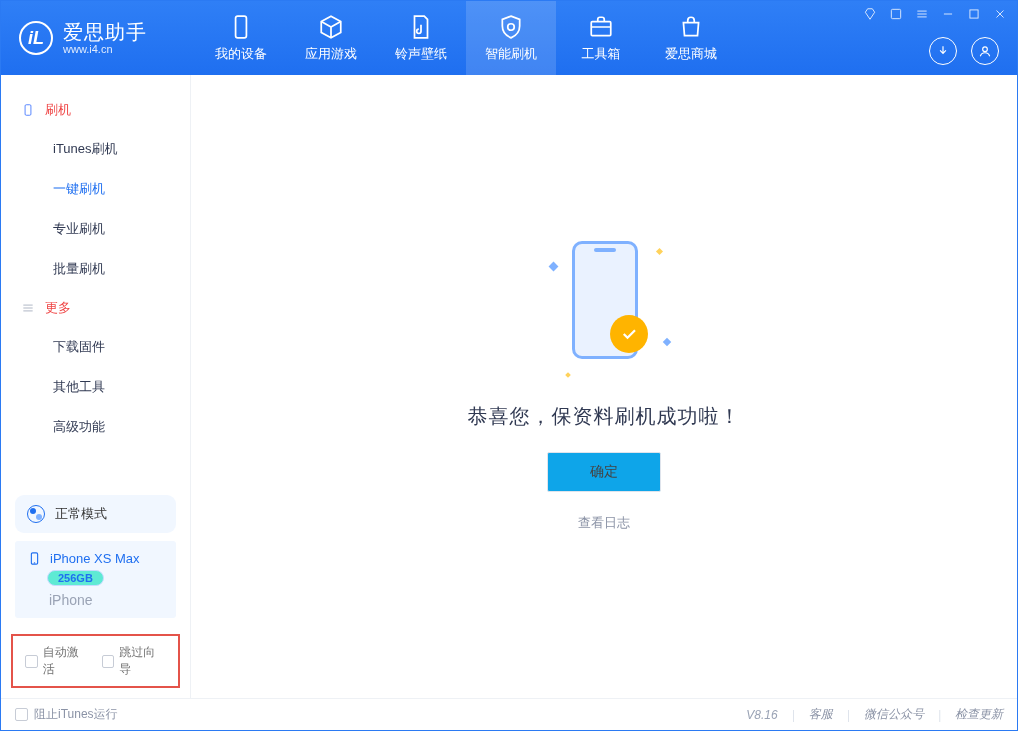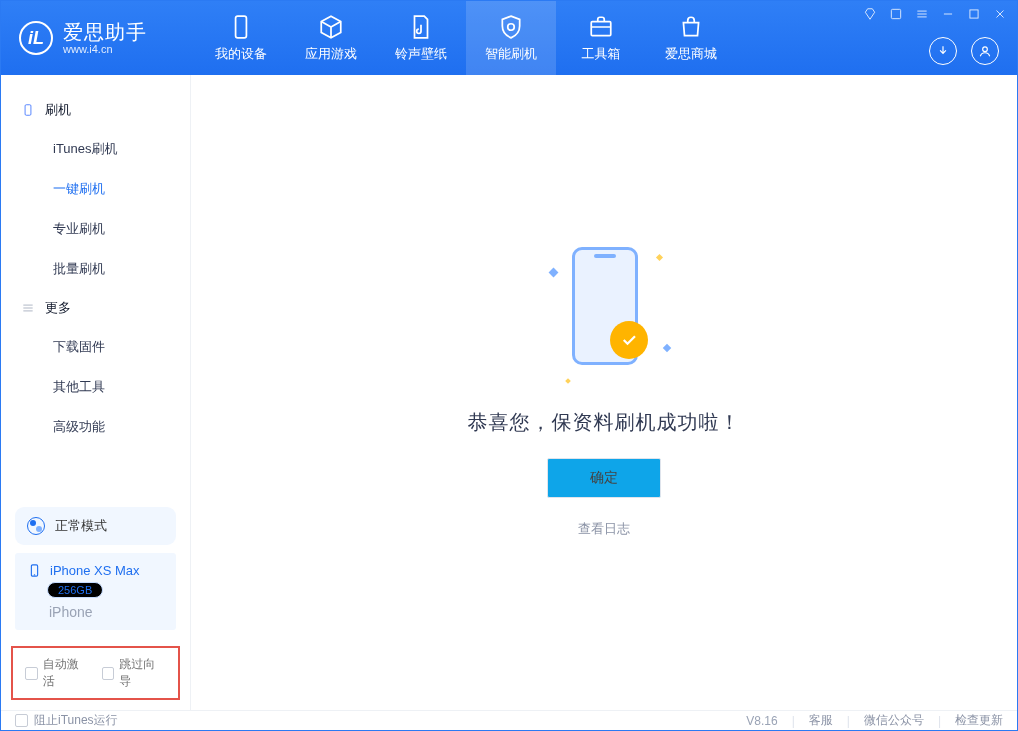--- a/index.html
+++ b/index.html
@@ -24,35 +24,35 @@
 .header-right-icons { position: absolute; right: 18px; bottom: 10px; display: flex; gap: 14px; }
 .header-right-icons .circ { width: 28px; height: 28px; border: 1.8px solid #fff; border-radius: 50%; display: flex; align-items: center; justify-content: center; cursor: pointer; }
 .header-right-icons svg { width: 14px; height: 14px; stroke: #fff; fill: none; stroke-width: 2; }
 
 
 .body { flex: 1; display: flex; min-height: 0; }
 
 
 .sidebar { width: 190px; border-right: 1px solid #eef1f5; display: flex; flex-direction: column; font-size: 13px; color: #303952; }
 .side-scroll { flex: 1; padding-top: 16px; }
-.side-group-head { display: flex; align-items: center; gap: 10px; padding: 10px 20px; font-weight: 500; color: #0f172a; }
+.side-group-head { display: flex; align-items: center; gap: 10px; padding: 10px 20px; font-weight: 500; color: #ef4444; }
 .side-group-head svg { width: 14px; height: 14px; stroke: #4d7fff; fill: none; stroke-width: 1.6; }
 .side-group-head.more svg { stroke: #aab1c1; }
 .side-item { padding: 11px 20px 11px 52px; cursor: pointer; color: #303952; }
 .side-item.active { color: #1f6ff0; }
 
 .side-mode { margin: 8px 14px; background: #f1f7ff; border-radius: 9px; padding: 10px 12px; display: flex; align-items: center; gap: 10px; color: #333; }
 .side-mode .mode-ico { width: 18px; height: 18px; border: 1.6px solid #1f6ff0; border-radius: 50%; position: relative; }
 .side-mode .mode-ico::before { content: ""; position: absolute; width: 6px; height: 6px; background: #1f6ff0; border-radius: 50%; top: 2px; left: 2px; }
 .side-mode .mode-ico::after { content: ""; position: absolute; width: 6px; height: 6px; background: #7fb1ff; border-radius: 50%; bottom: 2px; right: 2px; }
 
 .side-device { margin: 0 14px 8px; background: #f1f7ff; border-radius: 3px; padding: 10px 12px; display: flex; flex-direction: column; gap: 4px; }
 .side-device .dev-row1 { display: flex; align-items: center; gap: 8px; color: #1f6ff0; font-weight: 500; font-size: 13px; }
 .side-device .dev-row1 svg { width: 15px; height: 15px; stroke: #1f6ff0; fill: none; stroke-width: 1.8; }
-.side-device .dev-badge { background: #000000; color: #1f6ff0; border: 1px solid #c6dcff; border-radius: 10px; padding: 1px 10px; font-size: 11px; width: fit-content; margin-left: 20px; }
+.side-device .dev-badge { background: #5eead4; color: #1f6ff0; border: 1px solid #c6dcff; border-radius: 10px; padding: 1px 10px; font-size: 11px; width: fit-content; margin-left: 20px; font-weight: bold; }
 .side-device .dev-sub { color: #9aa3b5; font-size: 14px; margin-left: 22px; margin-top: 2px; }
 
 .side-checks { border: 2px solid #e4534a; margin: 8px 10px 10px; padding: 8px 12px; display: flex; gap: 12px; font-size: 12px; color: #737373; }
 .chk { display: flex; align-items: center; gap: 5px; cursor: pointer; }
 .chk-box { width: 13px; height: 13px; border: 1px solid #c7ccd6; border-radius: 2px; }
 
 
 .main { flex: 1; display: flex; align-items: center; justify-content: center; flex-direction: column; gap: 22px; position: relative; }
 .success-illus { width: 120px; height: 140px; position: relative; }
 .phone-frame { position: absolute; left: 28px; top: 0; width: 66px; height: 118px; border: 3px solid #7fb1ff; border-radius: 10px; background: #eaf2ff; }
@@ -63,24 +63,24 @@
 .spark.s1 { background: #7fb1ff; top: 22px; left: 6px; }
 .spark.s2 { background: #ffd25b; top: 8px; right: 2px; width: 5px; height: 5px; }
 .spark.s3 { background: #7fb1ff; bottom: 36px; right: -6px; width: 6px; height: 6px; }
 .spark.s4 { background: #ffd25b; bottom: 4px; left: 22px; width: 4px; height: 4px; }
 
 .success-title { font-size: 20px; color: #303952; letter-spacing: 1px; }
 .confirm-btn { border: 1px solid #dfe4ec; background: #0ea5e9; color: #444; padding: 10px 42px; font-size: 14px; cursor: pointer; border-radius: 2px; }
 .view-log { font-size: 13px; color: #8b93a6; cursor: pointer; }
 
 
-.statusbar { height: 20px; border-top: 1px solid #eef1f5; display: flex; align-items: center; padding: 0 14px; font-size: 12px; color: #8b93a6; }
+.statusbar { height: 32px; border-top: 1px solid #eef1f5; display: flex; align-items: center; padding: 0 14px; font-size: 12px; color: #8b93a6; }
 .statusbar .left { display: flex; align-items: center; gap: 6px; }
 .statusbar .left .chk-box { width: 13px; height: 13px; }
-.statusbar .right { margin-left: auto; display: flex; align-items: center; gap: 14px; }
+.statusbar .right { margin-left: auto; display: flex; align-items: center; gap: 14px; font-style: italic; }
 .statusbar .right .sep { color: #dfe4ec; }
 .statusbar .right span[data-interactable="true"] { cursor: pointer; }
 .ver { color: #9aa3b5; }
 </style>
 </head>
 <body>
 
 <div class="app" data-interactable="false">
 
   <div class="header" data-interactable="false">

